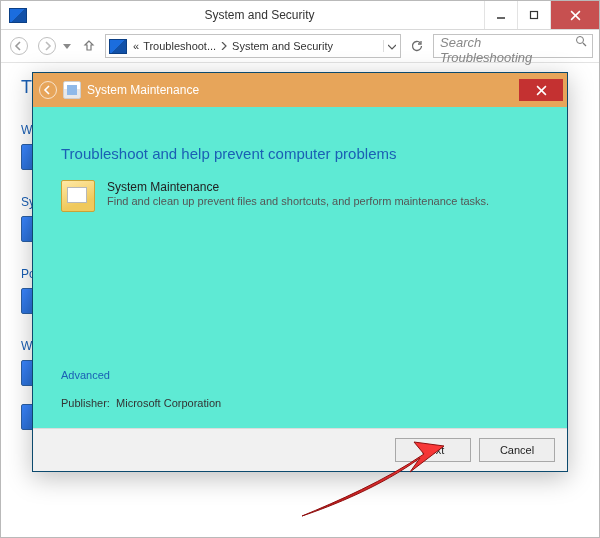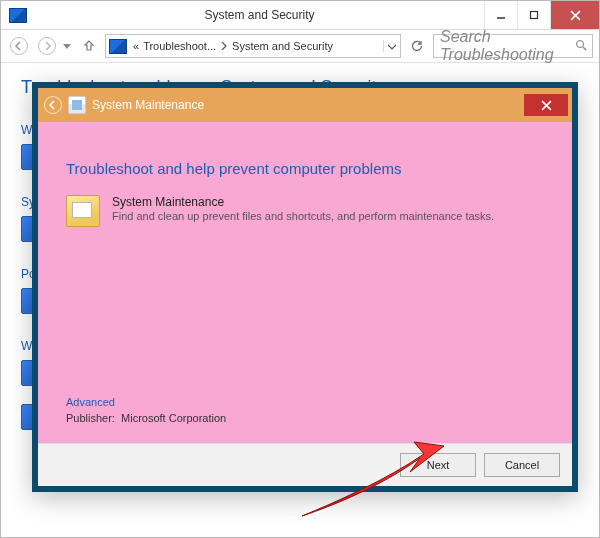--- a/index.html
+++ b/index.html
@@ -15,48 +15,48 @@
   .toolbar{height:32px;display:flex;align-items:center;gap:4px;padding:0 6px;border-bottom:1px solid #e3e3e3}
   .nav-btn svg{display:block}
   .nav-btn,.up-btn,.refresh-btn{width:24px;height:24px;display:flex;align-items:center;justify-content:center;color:#8a8a8a}
   .dd-caret{width:10px;color:#8a8a8a}
   .addr{flex:1;height:22px;border:1px solid #c3c3c3;display:flex;align-items:center;font-size:11px;color:#333}
   .addr .mini-icon{width:16px;height:13px;margin:0 4px 0 3px;background:linear-gradient(135deg,#1b6dde 50%,#1251a8 50%);border:1px solid #0b3f85}
   .addr .sep{padding:0 3px;color:#555}
   .addr .crumb{padding:0 2px}
   .addr .tail{flex:1}
   .addr .dd{width:16px;text-align:center;color:#555;border-left:1px solid #ddd}
-  .search{width:158px;height:22px;border:1px solid #c3c3c3;display:flex;align-items:center;color:#888;font-size:16px}
+  .search{width:158px;height:22px;border:1px solid #c3c3c3;display:flex;align-items:flex-start;color:#888;font-size:13px}
   .search .ph{flex:1;padding:0 6px;font-style:italic}
   .search .mag{width:22px;text-align:center;color:#666}
   .page{position:relative;padding:14px 20px 0 20px}
   .page h1{margin:0 0 14px 0;font-size:18px;font-weight:400;color:#1a5fb4}
   .slist{border-right:1px solid #e6e6e6;width:545px}
   .sect{color:#1a5fb4;font-size:12px;padding:8px 0 4px 0;border-top:0}
   .sect .hdr{display:flex;align-items:center;justify-content:space-between;height:20px}
   .sect .hdr .chev{color:#1a5fb4}
   .iconrow{display:flex;align-items:center;gap:6px;padding:4px 0 10px 0}
   .big-icon{width:28px;height:24px;background:linear-gradient(135deg,#3a86ff 0,#2b6fd5 60%);border:1px solid #2b5fa3;border-radius:2px}
   
-  .wizard{position:absolute;left:32px;top:82px;width:534px;height:398px;border:6px solid #0c4a6e;background:#f9a8d4;box-shadow:0 6px 24px rgba(0,0,0,.25)}
+  .wizard{position:absolute;left:32px;top:72px;width:534px;height:398px;border:1px solid #0c4a6e;background:#5eead4;box-shadow:0 6px 24px rgba(0,0,0,.25)}
   .wiz-title{height:34px;background:#e7a55a;display:flex;align-items:center;color:#fff}
   .wiz-back{width:30px;height:100%;display:flex;align-items:center;justify-content:center}
   .wiz-icon{width:16px;height:16px;margin-right:6px;background:linear-gradient(#fff 45%,#e8e8e8 46%);border:1px solid #cfcfcf;border-radius:2px;position:relative}
   .wiz-icon:after{content:"";position:absolute;inset:3px;background:#8fb9e8}
   .wiz-title .t{font-size:12px}
   .wiz-close{margin-left:auto;width:44px;height:22px;margin-right:4px;background:#c43131;color:#fff;display:flex;align-items:center;justify-content:center;font-size:12px}
   .wiz-body{padding:22px 28px 0 28px}
   .wiz-h{color:#1a5fb4;font-size:15px;margin:16px 0 18px 0;font-weight:400}
   .item{display:flex;gap:12px;margin-bottom:16px}
   .item .icn{width:32px;height:30px;background:linear-gradient(160deg,#ffe9a6 0,#f0c95c 70%);border:1px solid #c8a338;border-radius:2px;position:relative;flex:0 0 auto}
   .item .icn:after{content:"";position:absolute;left:5px;top:6px;width:18px;height:14px;background:#fff;border:1px solid #b8b8b8}
   .item .sub{font-size:11px;color:#555;margin-top:1px}
   .links{position:absolute;left:28px;bottom:62px;font-size:11px}
   .links a{color:#1a5fb4;text-decoration:none;display:block;margin-top:8px}
-  .pub{color:#333;margin-top:4px}
+  .pub{color:#333;margin-top:16px}
   .wiz-foot{position:absolute;left:0;right:0;bottom:0;height:42px;background:#f1f1f1;border-top:1px solid #dcdcdc;display:flex;align-items:center;justify-content:flex-end;gap:8px;padding:0 12px}
   .btn{min-width:74px;height:22px;border:1px solid #a8a8a8;background:#eee;font-size:11px;display:flex;align-items:center;justify-content:center}
   
   .arrow{position:absolute;left:292px;top:416px;pointer-events:none}
 </style>
 </head>
 <body>
 
 <div class="win">
   <div class="titlebar">

